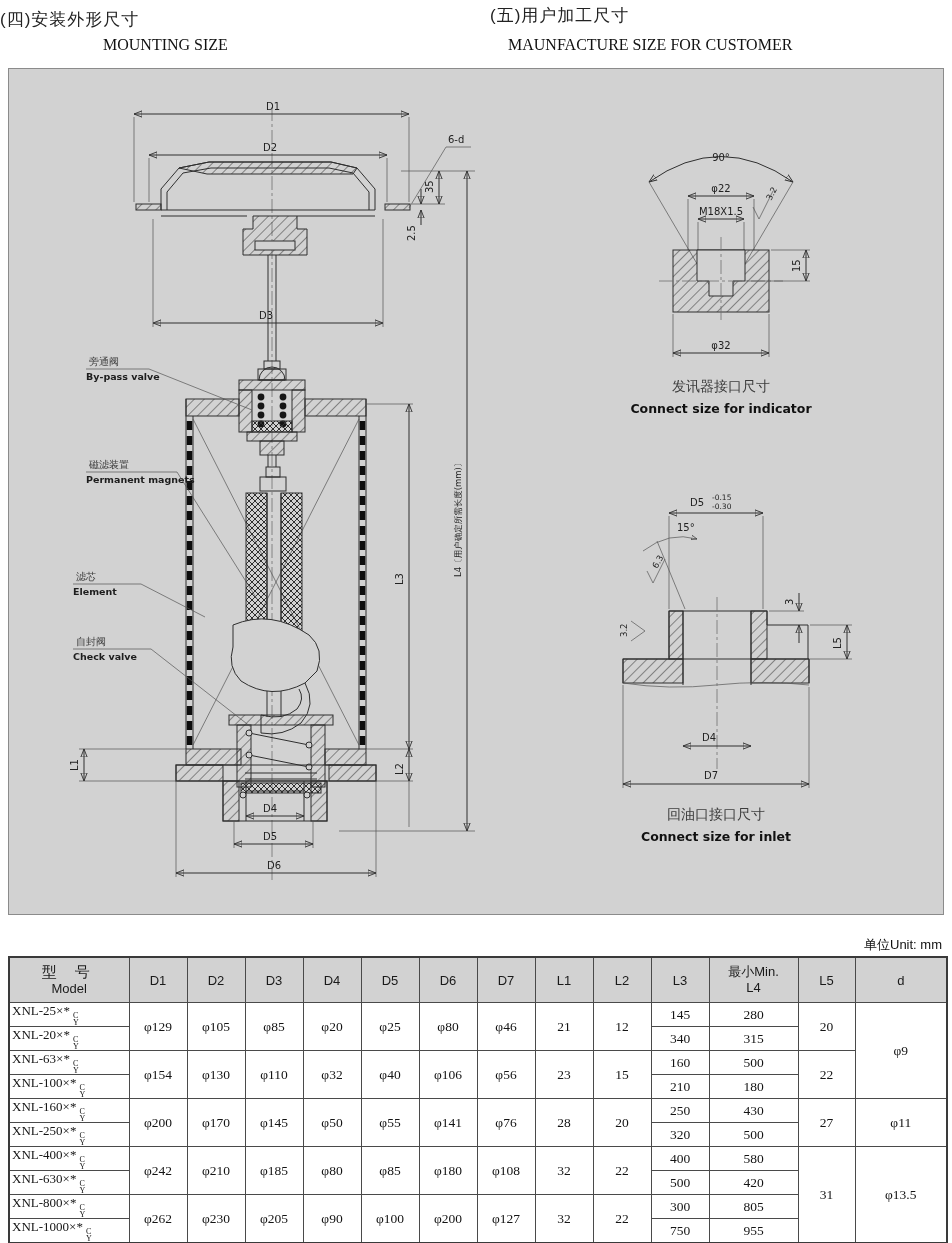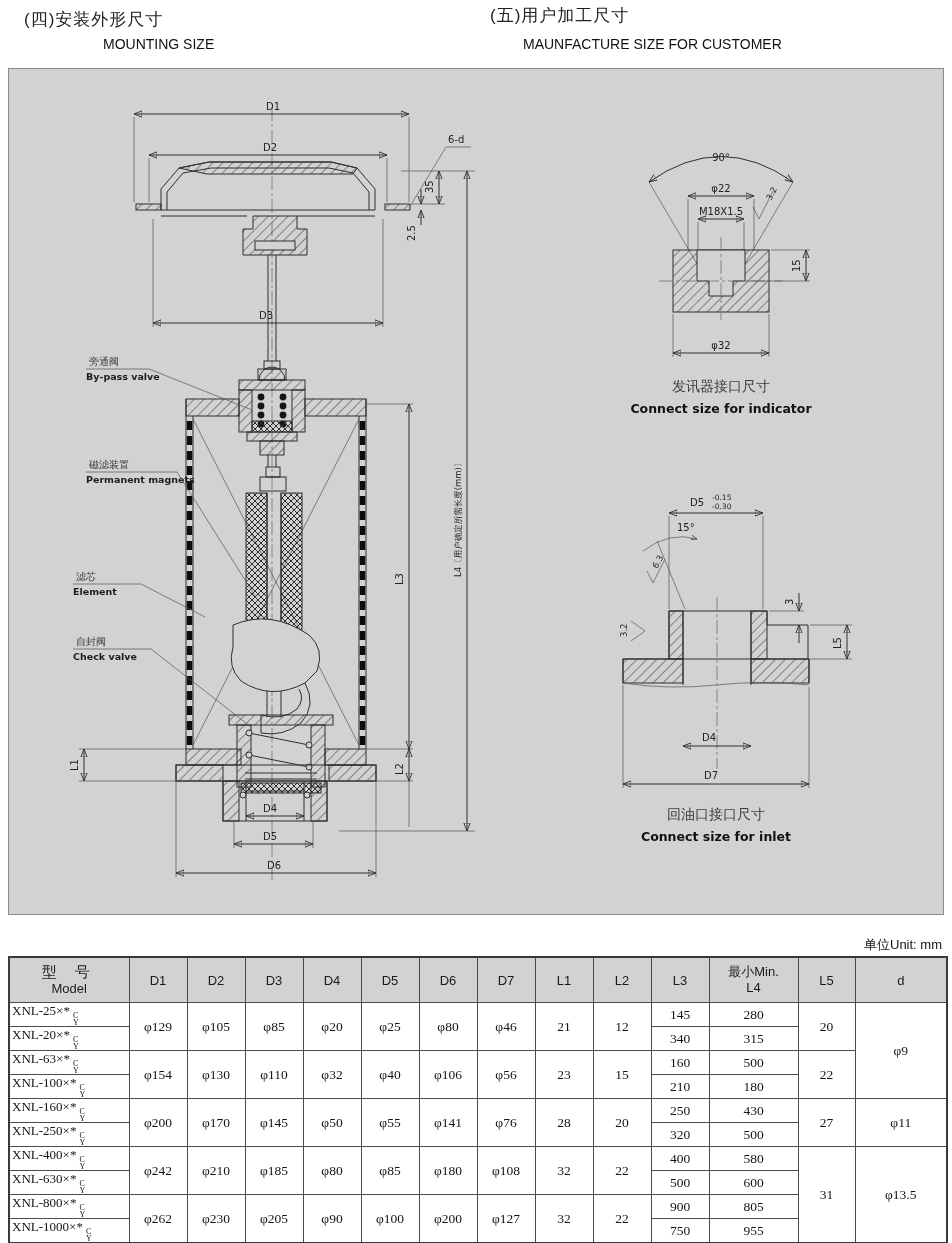--- a/index.html
+++ b/index.html
@@ -1,19 +1,19 @@
 <!DOCTYPE html>
 <html><head>
 <meta charset="utf-8">
 <style>
   html,body{margin:0;padding:0;}
   body{width:952px;height:1243px;background:#ffffff;position:relative;
        font-family:"Liberation Sans",sans-serif;color:#1a1a1a;overflow:hidden;}
   .title-zh{position:absolute;font-size:17px;color:#222;letter-spacing:1px;}
-  .title-en{position:absolute;font-size:14px;color:#111;font-family:Liberation Sans, sans-serif;}
+  .title-en{position:absolute;font-size:16px;color:#111;font-family:Liberation Serif, serif;}
   #panel{position:absolute;left:8px;top:68px;width:934px;height:845px;
          background:#d2d2d2;border:1px solid #8b8b8b;}
   #panel svg{display:block;}
   svg line,svg path,svg rect,svg polygon,svg polyline,svg circle{stroke:#2f2f2f;stroke-width:1;fill:none;}
   svg .thin{stroke:#555;stroke-width:0.7;}
   svg .cl{stroke:#6f6f6f;stroke-width:0.8;stroke-dasharray:14 3 3 3;}
   svg .dash-el{stroke:#0d0d0d;stroke-width:5.5;stroke-dasharray:9 6;}
   svg .hfill{fill:url(#h1);}
   svg .xfill{fill:url(#h2);}
   svg .gfill{fill:#d2d2d2;}
@@ -33,24 +33,24 @@
   #dim-table th:first-child div:first-child{font-size:15px;letter-spacing:7px;}
   #dim-table td{border:1px solid #4a4a4a;text-align:center;font-size:13.5px;
                 height:23px;padding:0 2px;color:#141414;}
   #dim-table td.model{text-align:left;font-size:13px;white-space:nowrap;}
   .stack{display:inline-flex;flex-direction:column;margin-left:3px;vertical-align:-3px;}
   .stack i{font-style:normal;font-size:8px;line-height:7px;text-align:left;}
 </style>
 </head>
 <body>
 
-<div class="title-zh" style="left:24px;top:8px">(四)安装外形尺寸</div>
+<div class="title-zh" style="left:0;top:8px">(四)安装外形尺寸</div>
 <div class="title-en" style="left:103px;top:36px">MOUNTING SIZE</div>
 <div class="title-zh" style="left:490px;top:4px">(五)用户加工尺寸</div>
-<div class="title-en" style="left:523px;top:36px">MAUNFACTURE SIZE FOR CUSTOMER</div>
+<div class="title-en" style="left:508px;top:36px">MAUNFACTURE SIZE FOR CUSTOMER</div>
 
 <div id="panel">
 <svg width="934" height="845" viewBox="0 0 934 845">
   <defs>
     <pattern id="h1" width="7" height="7" patternUnits="userSpaceOnUse" patternTransform="rotate(45)">
       <line x1="0" y1="0" x2="0" y2="7" stroke="#4a4a4a" stroke-width="1"></line>
     </pattern>
     <pattern id="h2" width="6" height="6" patternUnits="userSpaceOnUse">
       <path d="M0,0 L6,6 M6,0 L0,6" stroke="#4a4a4a" stroke-width="0.8"></path>
     </pattern>
@@ -459,37 +459,37 @@
         <td>580</td>
         <td rowspan="4">31</td>
         <td rowspan="4">φ13.5</td>
       </tr>
       <tr>
         <td class="model"><span>XNL-630×*</span><span class="stack">
             <i>C</i>
             <i>Y</i>
           </span></td>
         <td>500</td>
-        <td>600</td>
+        <td>420</td>
       </tr>
       <tr>
         <td class="model"><span>XNL-800×*</span><span class="stack">
             <i>C</i>
             <i>Y</i>
           </span></td>
         <td rowspan="2">φ262</td>
         <td rowspan="2">φ230</td>
         <td rowspan="2">φ205</td>
         <td rowspan="2">φ90</td>
         <td rowspan="2">φ100</td>
         <td rowspan="2">φ200</td>
         <td rowspan="2">φ127</td>
         <td rowspan="2">32</td>
         <td rowspan="2">22</td>
-        <td>900</td>
+        <td>300</td>
         <td>805</td>
       </tr>
       <tr>
         <td class="model"><span>XNL-1000×*</span><span class="stack">
             <i>C</i>
             <i>Y</i>
           </span></td>
         <td>750</td>
         <td>955</td>
       </tr>

